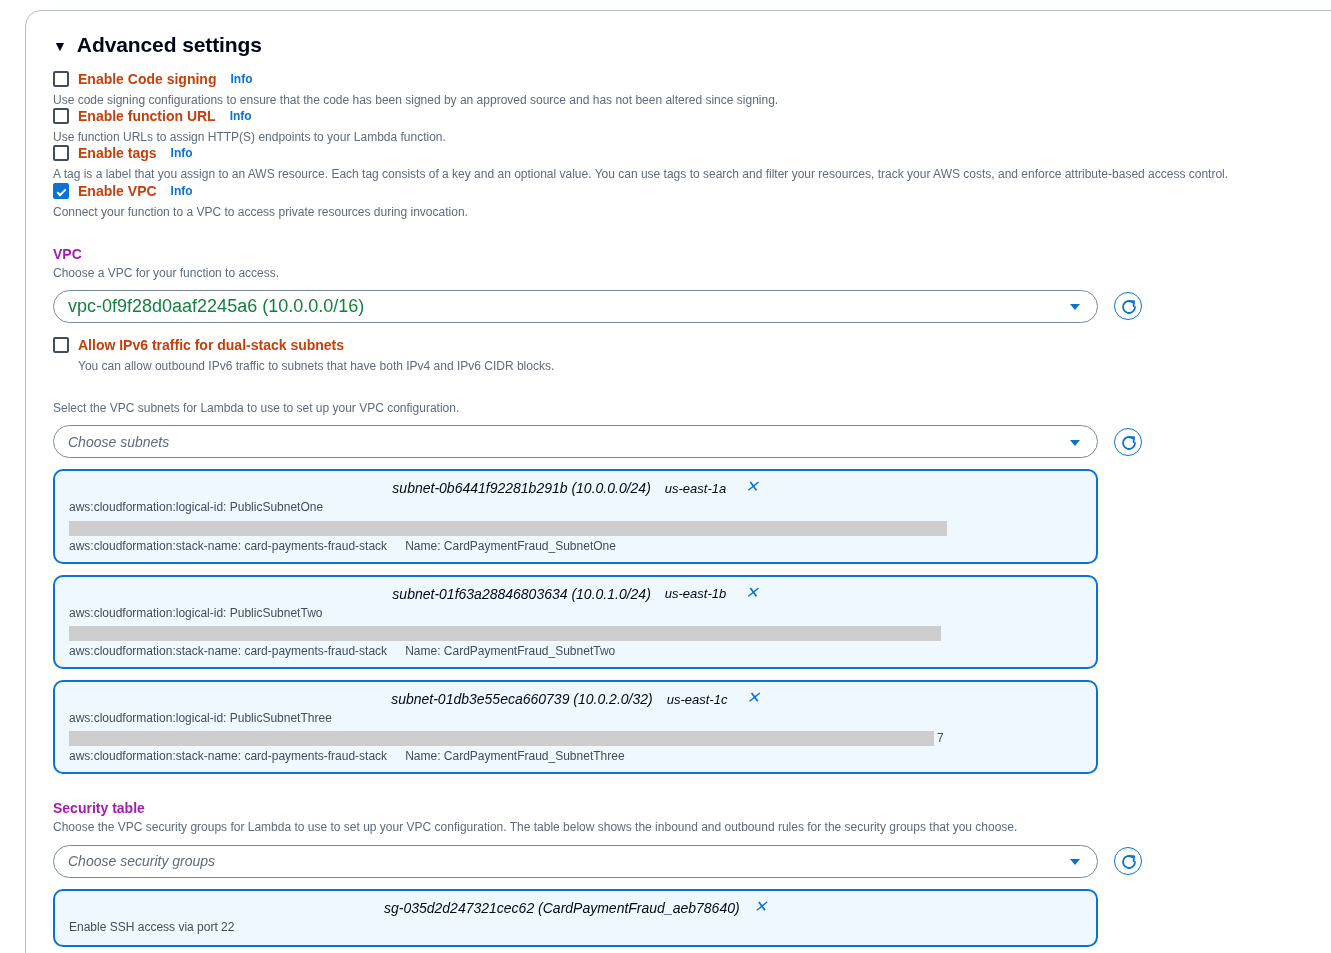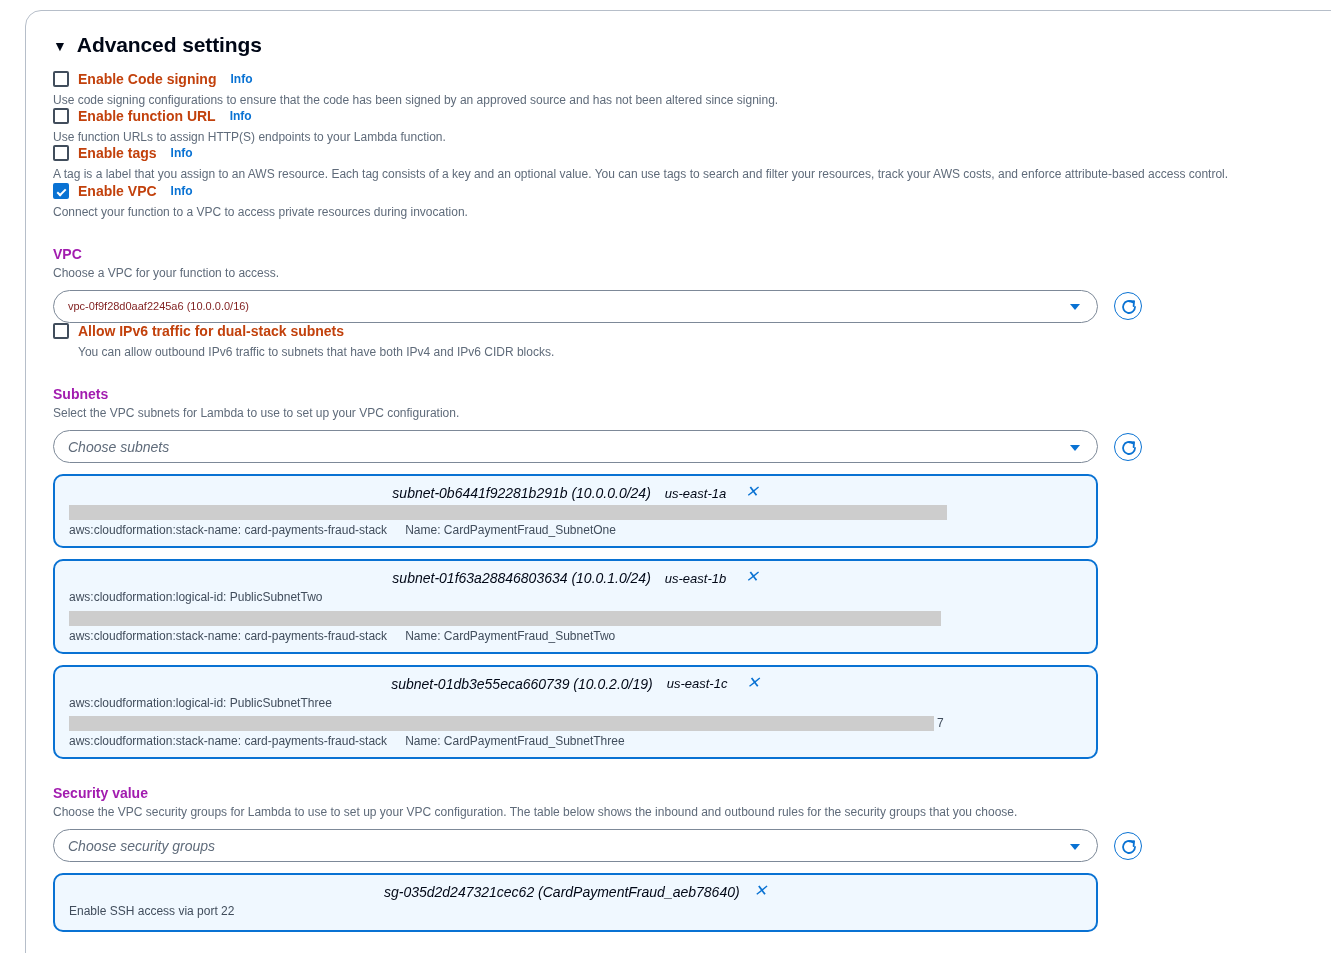--- a/index.html
+++ b/index.html
@@ -135,22 +135,22 @@
     height: 33px;
     border: 1px solid #7d8998;
     border-radius: 18px;
     background: #ffffff;
     display: flex;
     align-items: center;
     padding: 0 34px 0 14px;
     cursor: pointer;
   }
   .select .val {
-    font-size: 11px;
-    color: #7f1d1d;
+    font-size: 18px;
+    color: #15803d;
     white-space: nowrap;
     overflow: hidden;
   }
   .select .ph {
     font-size: 14px;
     color: #5f6b7a;
     font-style: italic;
   }
   .select .tri {
     position: absolute;
@@ -309,30 +309,29 @@
           </div>
           <div class="refresh">
             <svg width="20" height="20" viewBox="0 0 20 20">
               <path d="M16 10 A6 6 0 1 1 13.6 5.2" fill="none" stroke="#0972d3" stroke-width="1.8" stroke-linecap="round"></path>
               <path d="M10.2 4.3 L15.1 4.2 L14.6 9.1" fill="none" stroke="#0972d3" stroke-width="1.8" stroke-linecap="round" stroke-linejoin="round"></path>
             </svg>
           </div>
         </div>
       </div>
 
-      <div style="">
+      <div style="margin-top:14px">
         <div class="cb-row" style="margin-top:0">
           <span class="cb"></span>
           <span class="cb-label">Allow IPv6 traffic for dual-stack subnets</span>
         </div>
         <div class="cb-desc indented">You can allow outbound IPv6 traffic to subnets that have both IPv4 and IPv6 CIDR blocks.</div>
       </div>
 
       <div class="field">
-        <div class="field-label">Subnets</div>
         <div class="field-desc">Select the VPC subnets for Lambda to use to set up your VPC configuration.</div>
         <div class="select-row">
           <div class="select">
             <span class="ph">Choose subnets</span>
             <span class="tri"></span>
           </div>
           <div class="refresh">
             <svg width="20" height="20" viewBox="0 0 20 20">
               <path d="M16 10 A6 6 0 1 1 13.6 5.2" fill="none" stroke="#0972d3" stroke-width="1.8" stroke-linecap="round"></path>
               <path d="M10.2 4.3 L15.1 4.2 L14.6 9.1" fill="none" stroke="#0972d3" stroke-width="1.8" stroke-linecap="round" stroke-linejoin="round"></path>
@@ -341,20 +340,21 @@
         </div>
 
         <div class="token" style="width:1045px">
           <div class="token-head">
             <span class="token-title">subnet-0b6441f92281b291b (10.0.0.0/24)</span>
             <span class="token-right">
               <span class="az">us-east-1a</span>
               <span class="dismiss">✕</span>
             </span>
           </div>
+          <div class="token-meta">aws:cloudformation:logical-id: PublicSubnetOne</div>
           <div class="redact-line">
             <span class="bar" style="width: 878px;"></span>
             <span class="hidden-text" style="left:auto"></span>
           </div>
           <div class="token-meta-cols">
             <span>aws:cloudformation:stack-name: card-payments-fraud-stack</span>
             <span>Name: CardPaymentFraud_SubnetOne</span>
           </div>
         </div>
 
@@ -372,40 +372,40 @@
             <span class="hidden-text" style="left:auto"></span>
           </div>
           <div class="token-meta-cols">
             <span>aws:cloudformation:stack-name: card-payments-fraud-stack</span>
             <span>Name: CardPaymentFraud_SubnetTwo</span>
           </div>
         </div>
 
         <div class="token" style="width:1045px">
           <div class="token-head">
-            <span class="token-title">subnet-01db3e55eca660739 (10.0.2.0/19)</span>
+            <span class="token-title">subnet-01db3e55eca660739 (10.0.2.0/32)</span>
             <span class="token-right">
               <span class="az">us-east-1c</span>
               <span class="dismiss">✕</span>
             </span>
           </div>
           <div class="token-meta">aws:cloudformation:logical-id: PublicSubnetThree</div>
           <div class="redact-line">
             <span class="bar" style="width: 865px;"></span>
             <span class="hidden-text" style="left:868px">7</span>
           </div>
           <div class="token-meta-cols">
             <span>aws:cloudformation:stack-name: card-payments-fraud-stack</span>
             <span>Name: CardPaymentFraud_SubnetThree</span>
           </div>
         </div>
       </div>
 
       <div class="field">
-        <div class="field-label">Security value</div>
+        <div class="field-label">Security table</div>
         <div class="field-desc">Choose the VPC security groups for Lambda to use to set up your VPC configuration. The table below shows the inbound and outbound rules for the security groups that you choose.</div>
         <div class="select-row">
           <div class="select">
             <span class="ph">Choose security groups</span>
             <span class="tri"></span>
           </div>
           <div class="refresh">
             <svg width="20" height="20" viewBox="0 0 20 20">
               <path d="M16 10 A6 6 0 1 1 13.6 5.2" fill="none" stroke="#0972d3" stroke-width="1.8" stroke-linecap="round"></path>
               <path d="M10.2 4.3 L15.1 4.2 L14.6 9.1" fill="none" stroke="#0972d3" stroke-width="1.8" stroke-linecap="round" stroke-linejoin="round"></path>

